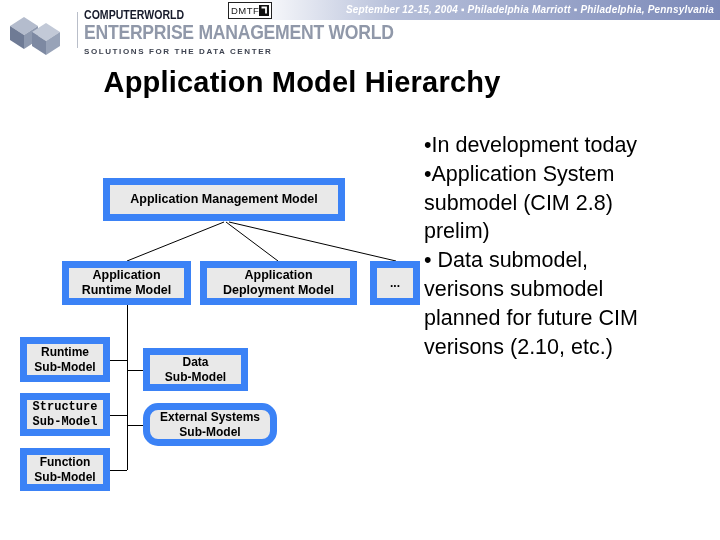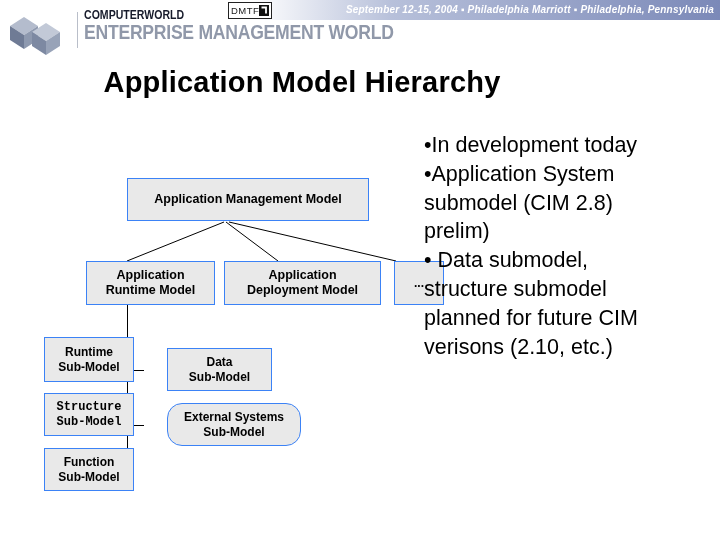--- a/index.html
+++ b/index.html
@@ -41,25 +41,24 @@
   }
   .dmtf-label{font-size:9.5px;color:#1a1a1a;letter-spacing:0.5px;}
   
   .title{
     position:absolute;left:0;top:66px;width:604px;text-align:center;
     font-size:29px;font-weight:bold;color:#000;letter-spacing:0.2px;
   }
   
   .connectors{position:absolute;left:0;top:0;width:720px;height:540px;}
   .node{
-    position:absolute;background:#e9e9e9;border:1px solid #3b82f6;
+    position:absolute;background:#e9e9e9;border:7px solid #3b82f6;
     display:flex;align-items:center;justify-content:center;text-align:center;
     font-weight:bold;color:#000;white-space:pre-line;box-sizing:border-box;
     line-height:15px;
-    margin-left:24px;
   }
   .n-management{left:103px;top:178px;width:242px;height:43px;font-size:12.5px;}
   .n-runtime{left:62px;top:261px;width:129px;height:44px;font-size:12.5px;}
   .n-deployment{left:200px;top:261px;width:157px;height:44px;font-size:12.5px;}
   .n-more{left:370px;top:261px;width:50px;height:44px;font-size:12px;}
   .n-system{left:20px;top:337px;width:90px;height:45px;font-size:12px;}
   .n-data{left:143px;top:348px;width:105px;height:43px;font-size:12px;}
   .n-structure{left:20px;top:393px;width:90px;height:43px;font-size:12px;font-family:Liberation Mono, monospace;}
   .n-external{left:143px;top:403px;width:134px;height:43px;font-size:12px;border-radius:15px;}
   .n-function{left:20px;top:448px;width:90px;height:43px;font-size:12px;}
@@ -84,20 +83,21 @@
       <polygon points="4,16 4,30 18,39 18,25" fill="#6f7b95"></polygon>
       <polygon points="32,16 32,30 18,39 18,25" fill="#8e99af"></polygon>
       <polygon points="26,22 40,13 54,22 40,31" fill="#c2c9d7"></polygon>
       <polygon points="26,22 26,36 40,45 40,31" fill="#7d89a2"></polygon>
       <polygon points="54,22 54,36 40,45 40,31" fill="#98a3b8"></polygon>
     </svg>
     <div class="logo-divider"></div>
     <div class="brand-text">
       <div class="brand-top">COMPUTERWORLD</div>
       <div class="brand-main">ENTERPRISE MANAGEMENT WORLD</div>
+      <div class="brand-tagline">SOLUTIONS FOR THE DATA CENTER</div>
     </div>
   </div>
 
   <div class="dmtf">
     <span class="dmtf-label">DMTF</span>
     <svg width="11" height="11">
       <rect width="11" height="11" fill="#111"></rect>
       <path d="M2.5 2.5 H7 V8.5" stroke="#fff" stroke-width="1.8" fill="none"></path>
     </svg>
   </div>
@@ -136,18 +136,18 @@
 Sub-Model</div>
   <div class="node n-function">Function
 Sub-Model</div>
 
   <div class="notes">
     <div class="note-line">•In development today</div>
     <div class="note-line">•Application System</div>
     <div class="note-line">submodel (CIM 2.8)</div>
     <div class="note-line">prelim)</div>
     <div class="note-line">• Data submodel,</div>
-    <div class="note-line">structure submodel</div>
+    <div class="note-line">verisons submodel</div>
     <div class="note-line">planned for future CIM</div>
     <div class="note-line">verisons (2.10, etc.)</div>
   </div>
 
 </div>
 
 </body></html>

